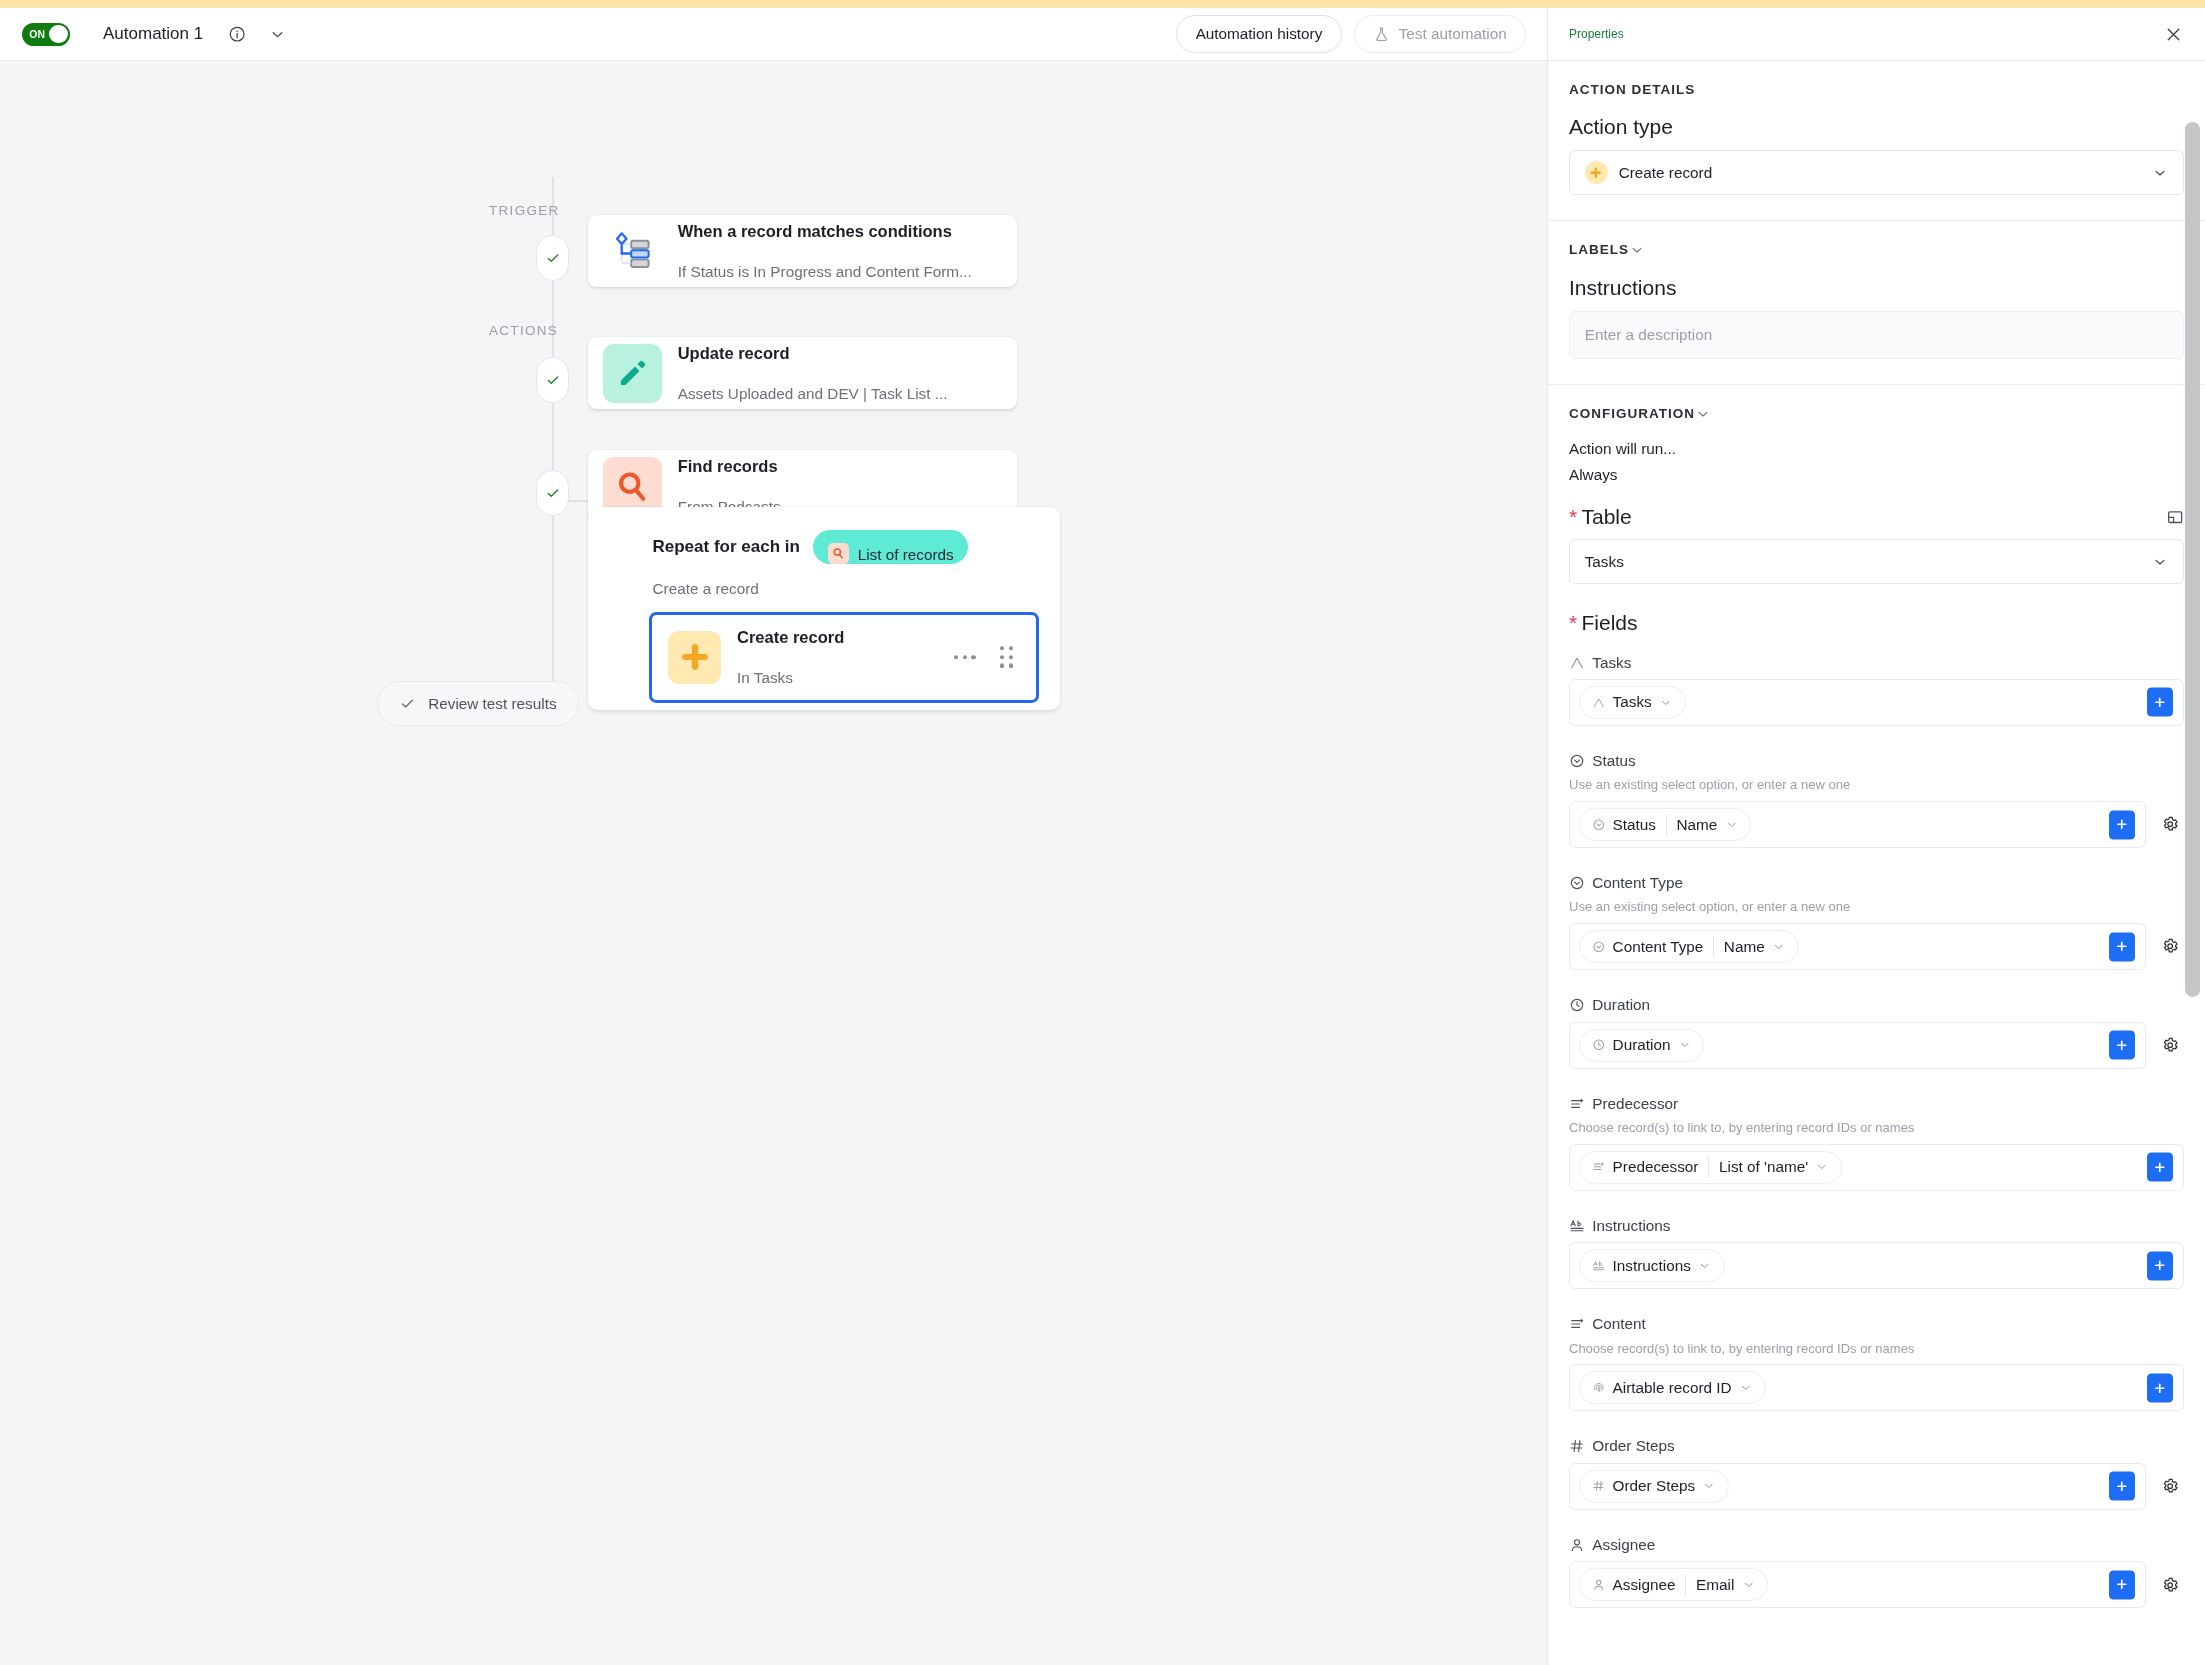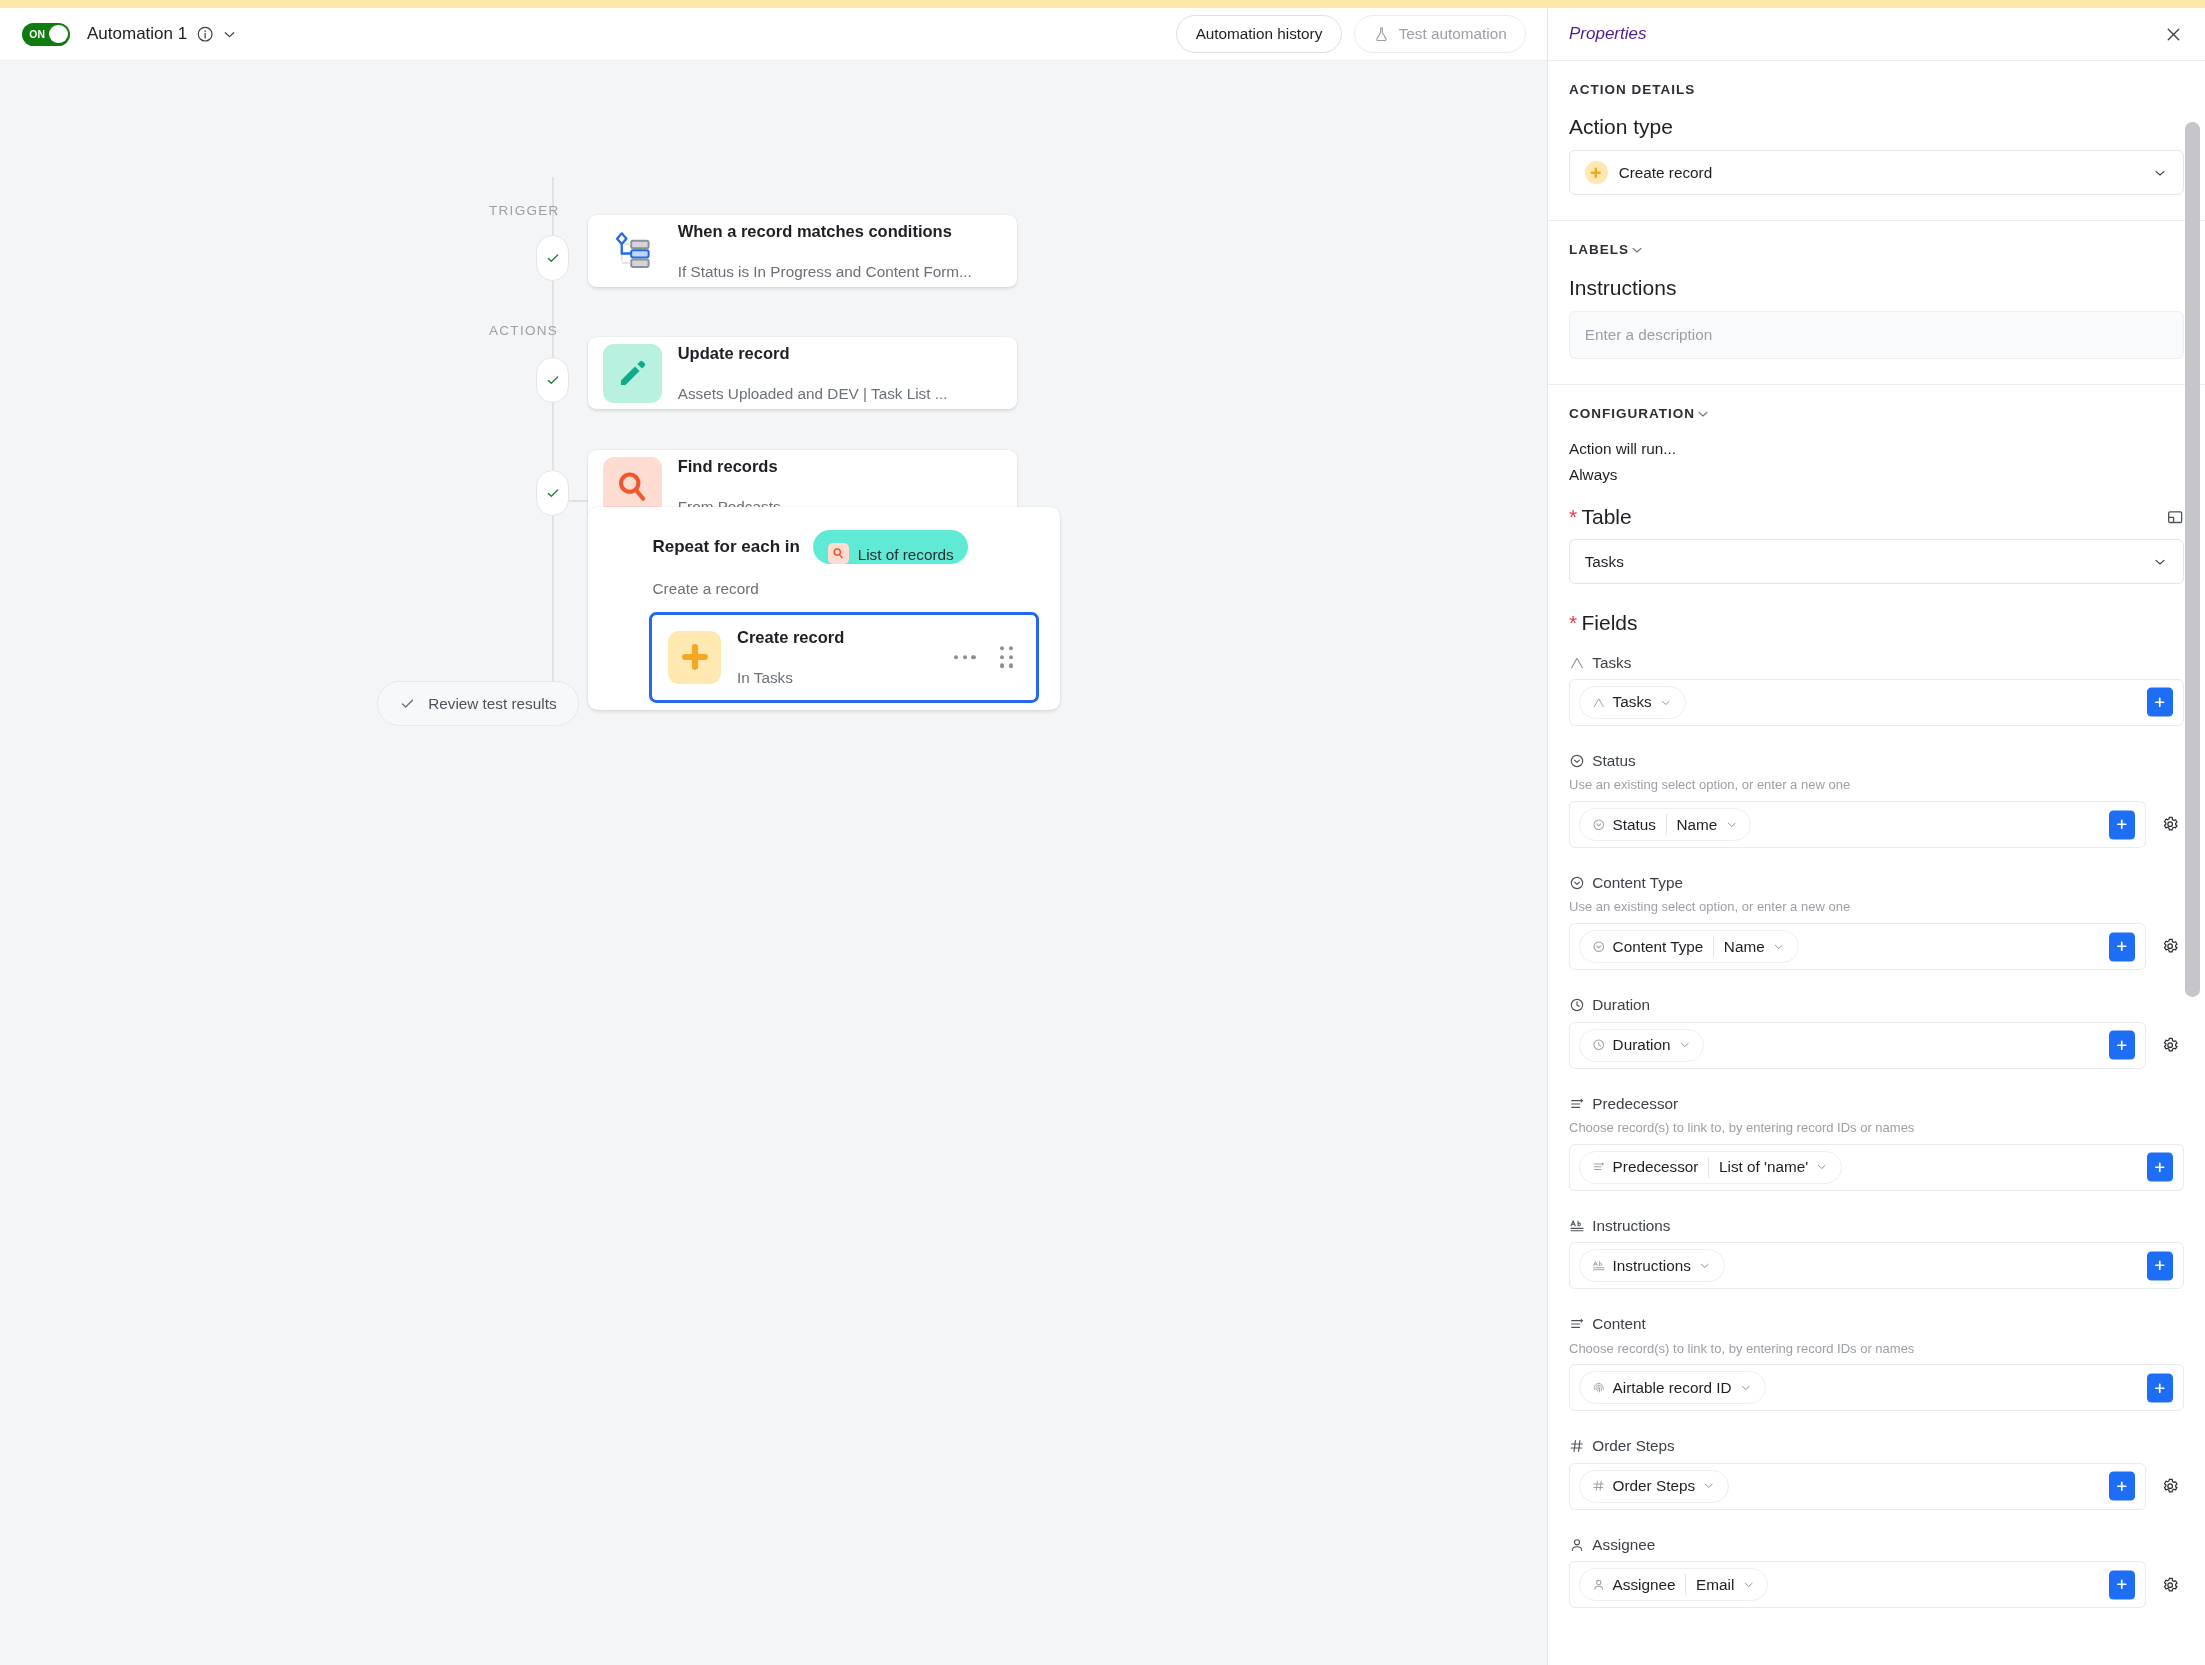--- a/index.html
+++ b/index.html
@@ -21,21 +21,21 @@
   
   .left-region {
     position: absolute; top: 8px; left: 0;
     width: 1547px; height: 1658px;
     background: #ffffff;
   }
   .topbar {
     position: absolute; top: 0; left: 0; width: 1547px; height: 53px;
     background: #ffffff;
     border-bottom: 1.2px solid #ececec;
-    display: flex; align-items: center;
+    display: flex; align-items: center; gap: 16px;
   }
   .toggle {
     margin-left: 22px;
     width: 48px; height: 23px; border-radius: 11.6px;
     background: #107c10; position: relative; flex: none; cursor: pointer;
   }
   .toggle .knob {
     position: absolute; right: 2.4px; top: 2.4px;
     width: 18.3px; height: 18.3px; border-radius: 50%; background: #fff;
   }
@@ -145,21 +145,21 @@
     position: absolute; top: 8px; left: 1547px;
     width: 658px; height: 1658px; background: #fff;
     border-left: 1.2px solid #e6e7ea;
     overflow: hidden;
   }
   .panel-head {
     height: 53px; border-bottom: 1.2px solid #ececec;
     display: flex; align-items: center; justify-content: space-between;
     padding: 0 21px;
   }
-  .panel-title { font-size: 17px; color: #4c1d95; font-style: italic; }
+  .panel-title { font-size: 12px; color: #15803d; }
   .close-x { cursor: pointer; display:flex; }
 
   .panel-body { position: relative; height: 1604px; }
 
   .sect { padding: 21px 21px 24.5px 21px; border-bottom: 1.2px solid #ececec; }
   .sect-head {
     display: flex; align-items: center; justify-content: flex-start;
     margin-bottom: 18.3px;
   }
   .sect-title {

